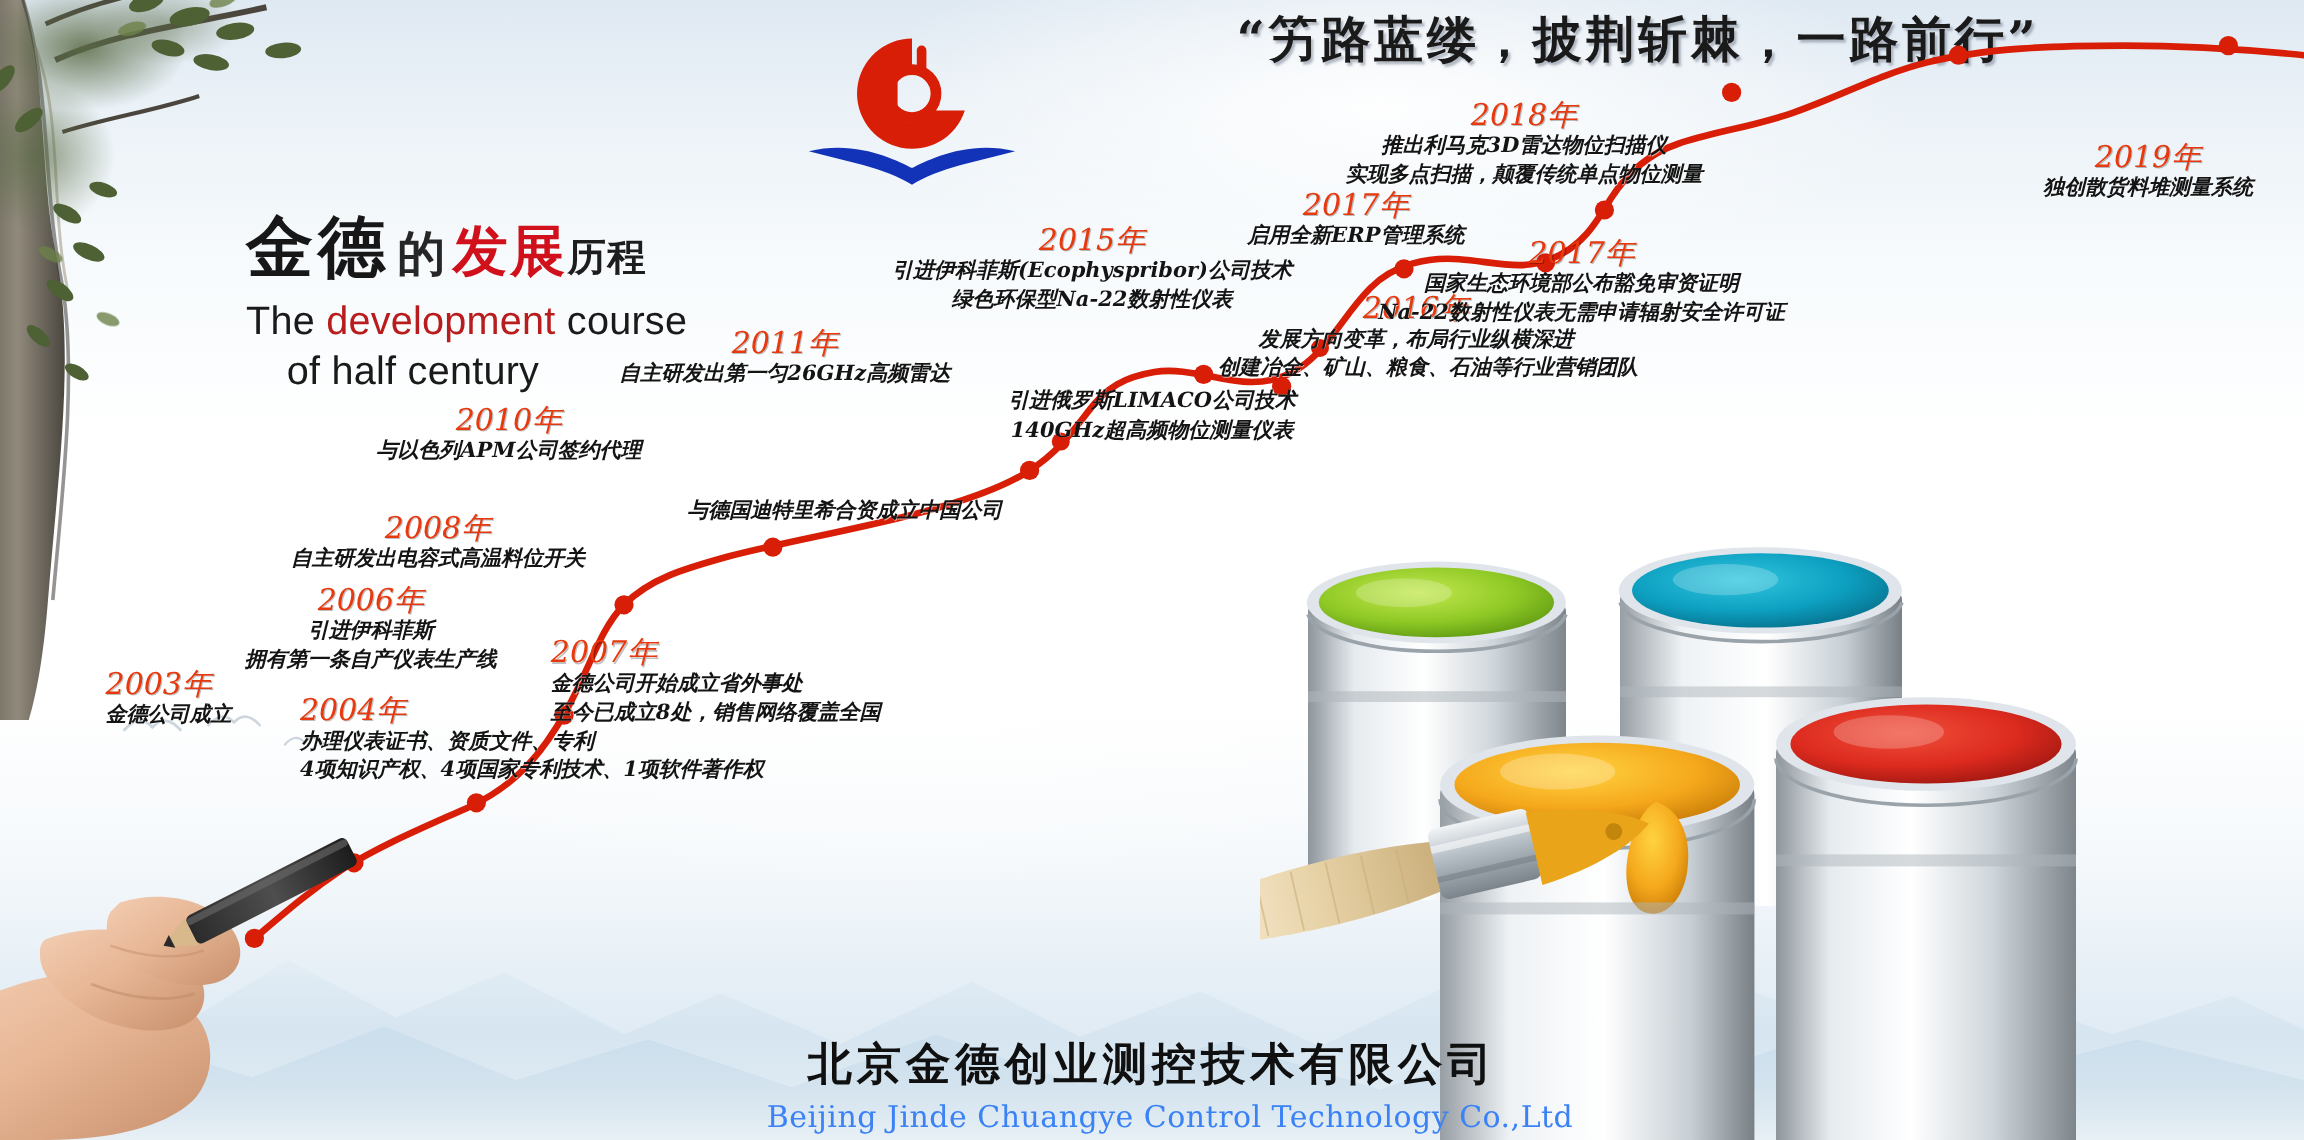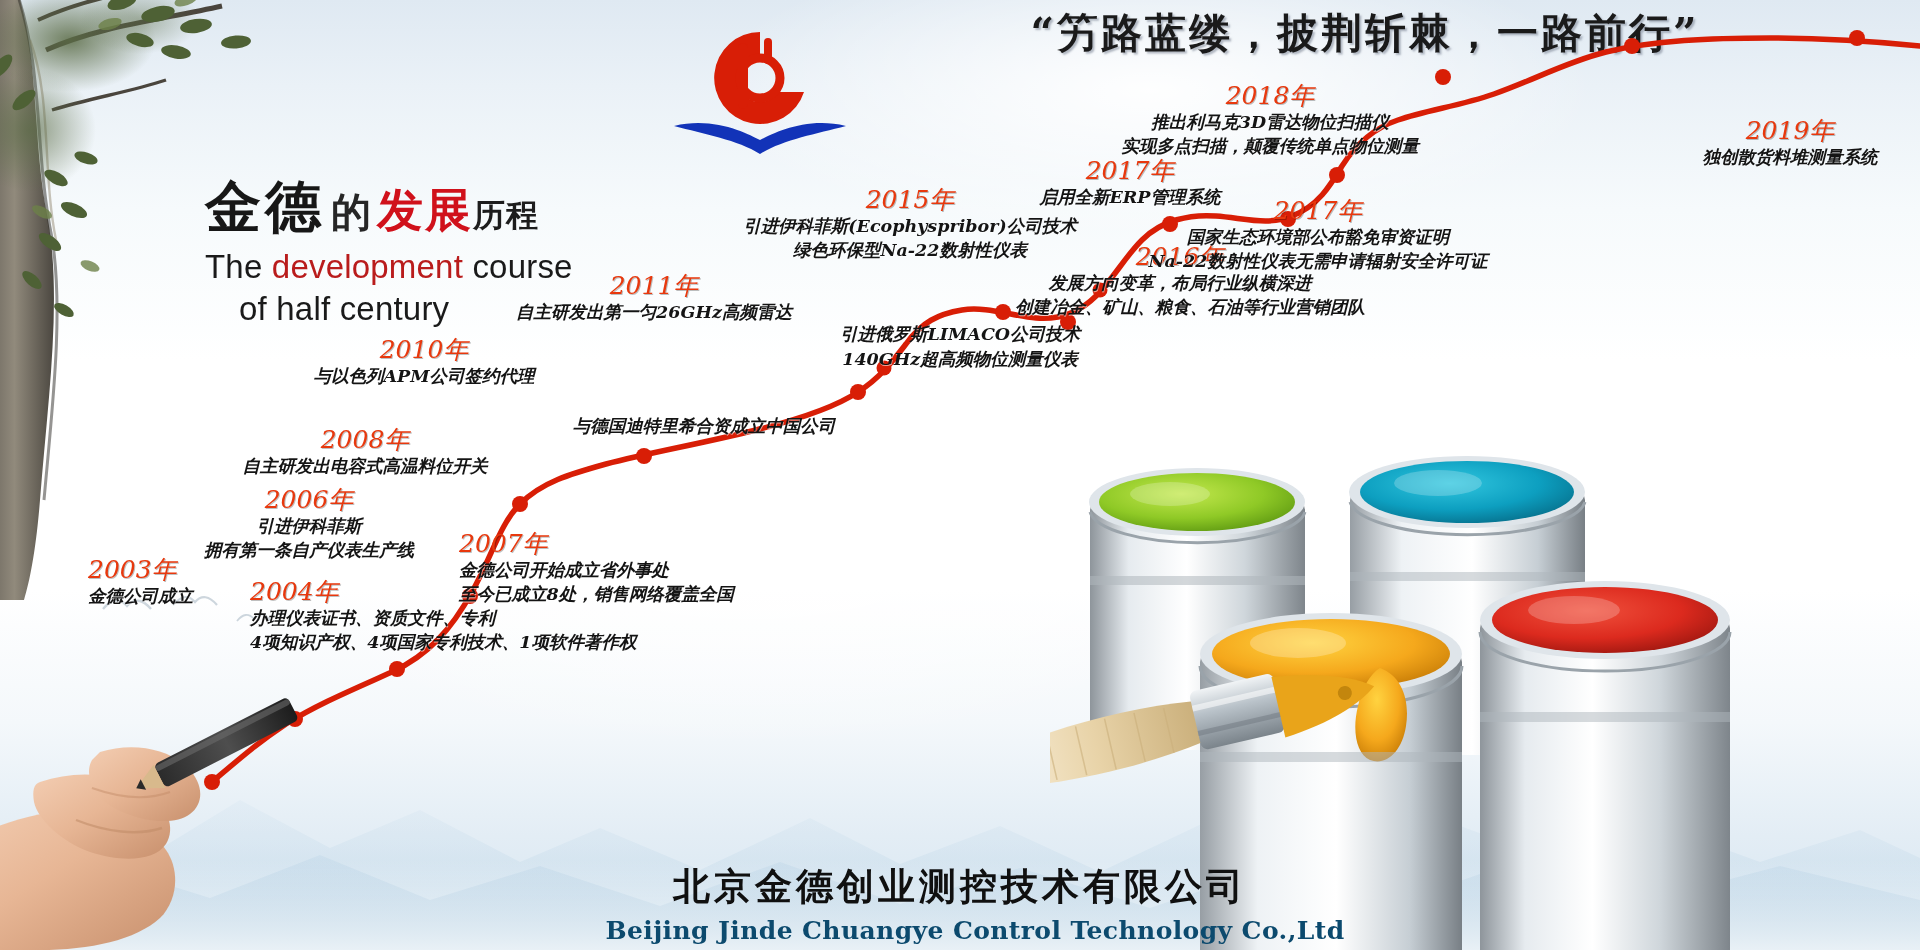--- a/index.html
+++ b/index.html
@@ -93,21 +93,21 @@
     position:absolute;left:0;right:0;top:862px;text-align:center;
     pointer-events:none;
   }
   .footer .f-cn{
     font-family:"DejaVu Serif", serif;
     font-size:37px;font-weight:bold;color:#101010;letter-spacing:4px;
   }
   .footer .f-en{
     margin-top:4px;
     font-family:"DejaVu Serif", serif;
-    font-size:25px;font-weight:bold;color:#0c4a6e;letter-spacing:.4px;margin-left:30px;
+    font-size:25px;font-weight:normal;color:#3b82f6;letter-spacing:.4px;margin-left:30px;
   }
 </style>
 </head>
 <body>
 
 <div id="stage">
 
   <div class="bg-sky"></div>
 
   <div class="bg-cloud" style="left:700px;top:-60px;width:900px;height:300px;"></div>

